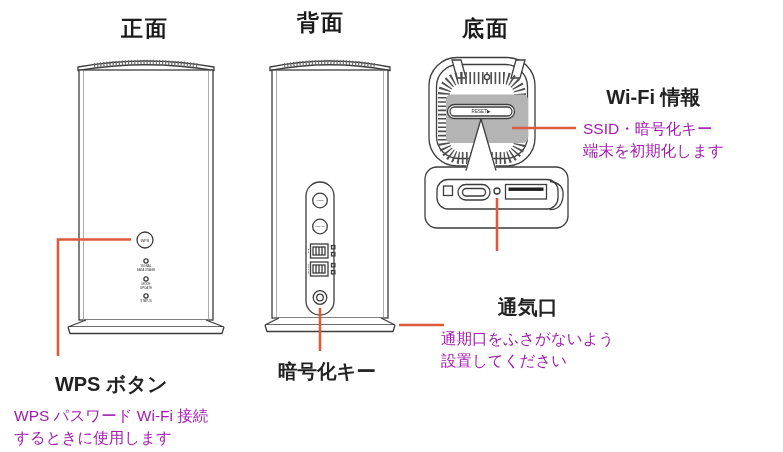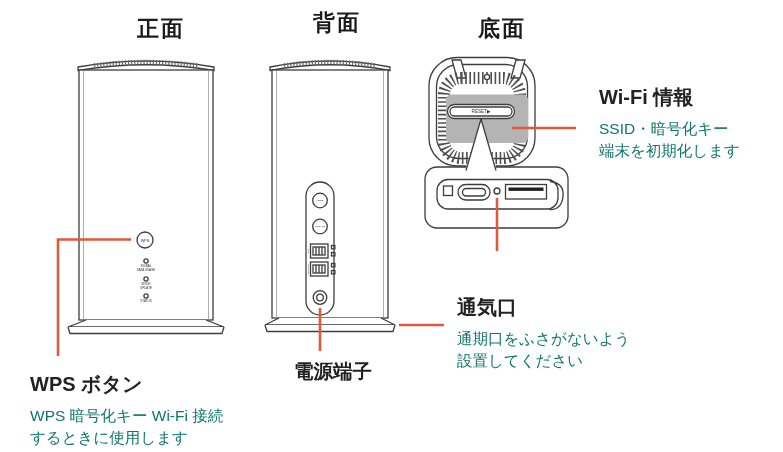--- a/index.html
+++ b/index.html
@@ -2,28 +2,28 @@
 <html style="--accent: #DE5A3C; --plate: #B4B4B4; --outline: #3D3D3D; --text: #2A2A2A;"><head>
 <meta charset="utf-8">
 <style>
   * { margin:0; padding:0; box-sizing:border-box; }
   html,body { width:783px; height:452px; }
   body {
     position:relative; background:#fff; overflow:hidden;
     font-family:"Liberation Sans", sans-serif;
     color:var(--text,#2a2a2a);
   }
-  .abs { position:absolute;padding-left:16px; }
+  .abs { position:absolute; }
   svg.art { position:absolute; left:0; top:0; }
 
   .view-title { font-size:22px; font-weight:bold; letter-spacing:2px; color:#1b1b1b; }
 
-  .callout h3 { font-size:20px; font-weight:bold; color:#222; margin-bottom:7px; white-space:nowrap; }
+  .callout h3 { font-size:20px; font-weight:bold; color:#222; margin-bottom:7px; white-space:nowrap;text-align:center; }
   .callout.small h3 { font-size:19.5px; margin-bottom:0; }
-  .callout p  { font-size:15.5px; line-height:22px; color:#0f766e; white-space:nowrap; }
+  .callout p  { font-size:15.5px; line-height:22px; color:#a21caf; white-space:nowrap; }
   .callout.tight p { line-height:21.5px; }
 
   
   .ln  { fill:none;  stroke:var(--outline,#3d3d3d); stroke-width:1.3; }
   .lnf { fill:#fff;  stroke:var(--outline,#3d3d3d); stroke-width:1.3; }
   .thin { stroke-width:0.7; stroke:#8a8a8a; }
   .hatch { fill:none; stroke:#6a6a6a; stroke-width:4.5; stroke-dasharray:1.2 1.9; }
   .vent-ring { fill:none; stroke:#4f4f4f; stroke-width:12; stroke-dasharray:1.6 2.6; }
   .plate { fill:var(--plate,#b4b4b4); stroke:none; }
   .accent { fill:none; stroke:var(--accent,#DE5A3C); stroke-width:2.6; }
@@ -134,22 +134,22 @@
   </div>
 
 
   <div class="abs callout" style="left:441px;top:294px">
     <h3>通気口</h3>
     <p>通期口をふさがないよう</p>
     <p>設置してください</p>
   </div>
 
   <div class="abs callout small" style="left:278px;top:358px">
-    <h3>電源端子</h3>
+    <h3>暗号化キー</h3>
   </div>
 
   <div class="abs callout" style="left:14px;top:371px">
     <h3>WPS ボタン</h3>
-    <p>WPS 暗号化キー Wi-Fi 接続</p>
+    <p>WPS パスワード Wi-Fi 接続</p>
     <p>するときに使用します</p>
   </div>
 
 </div>
 
 </body></html>

